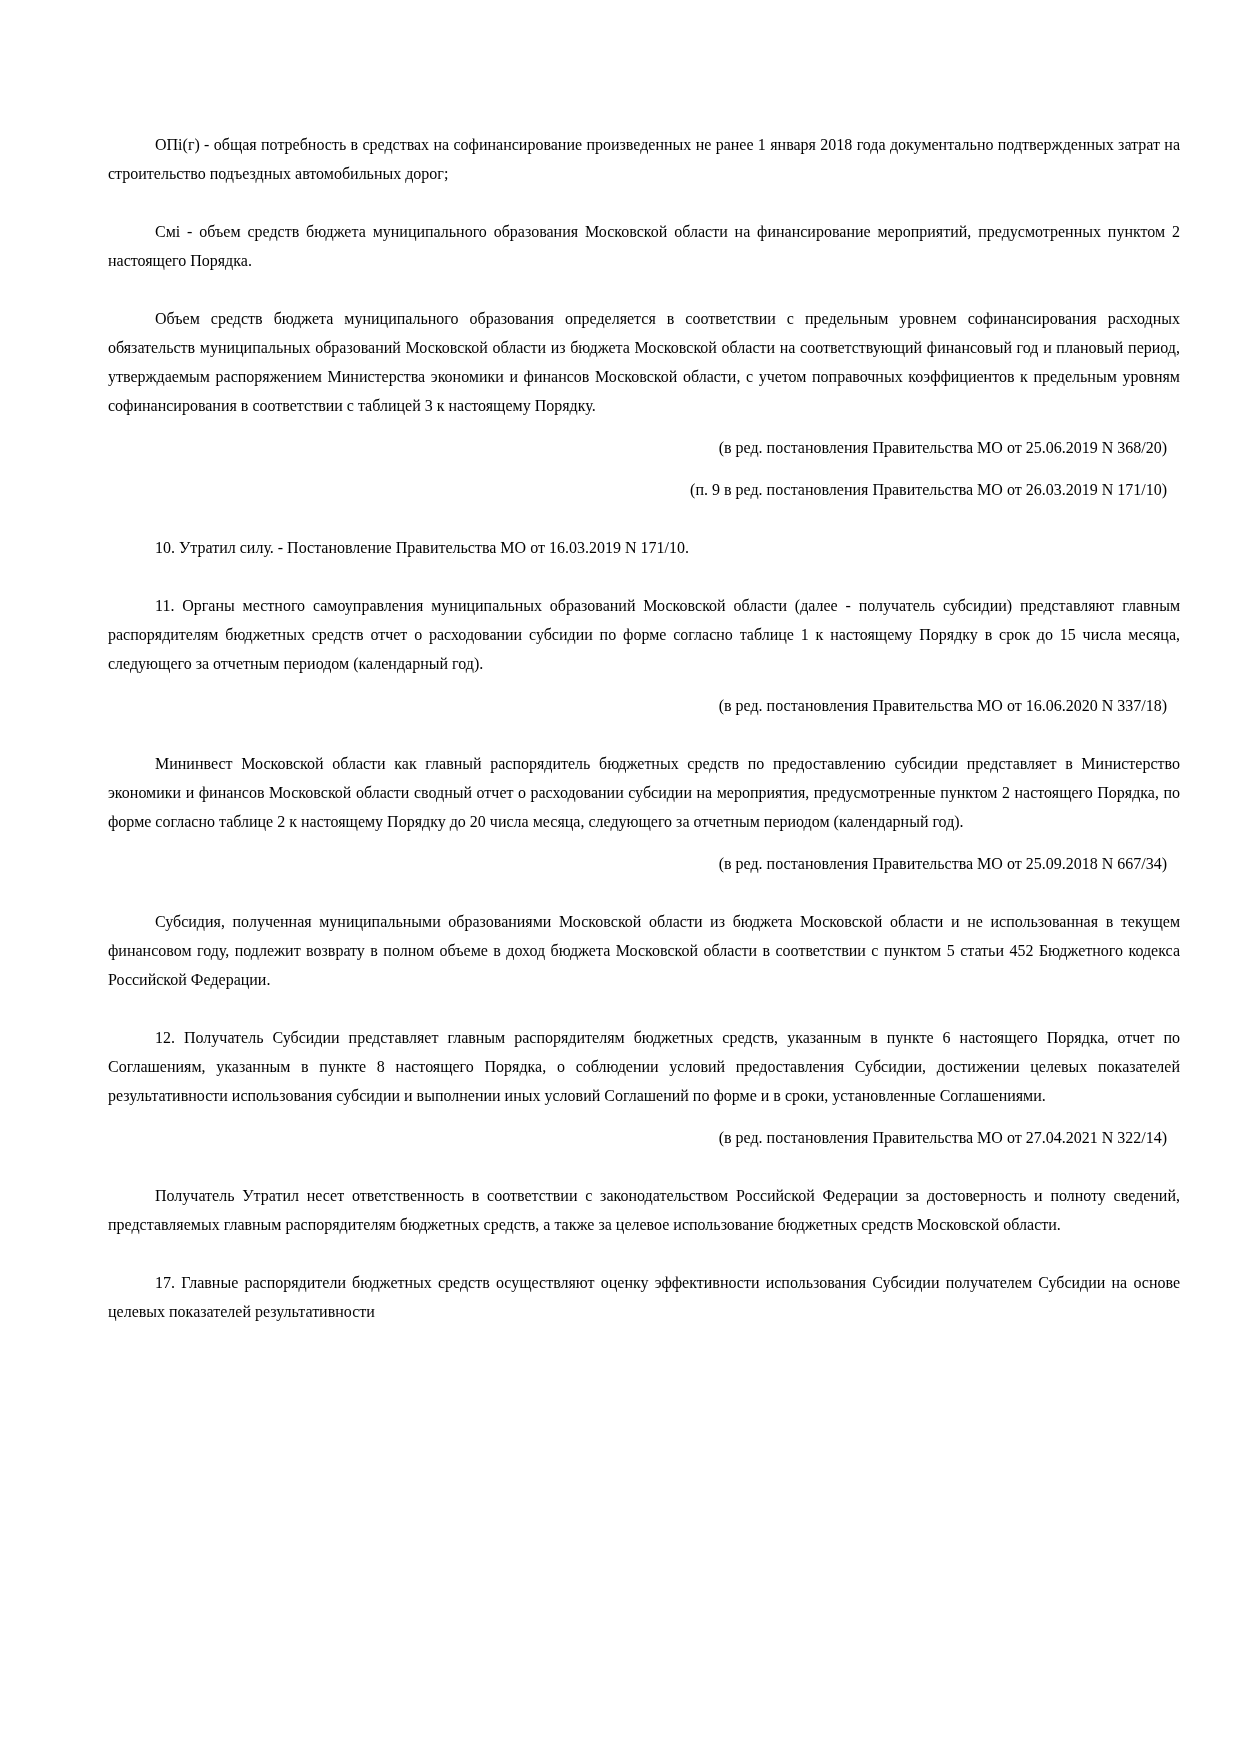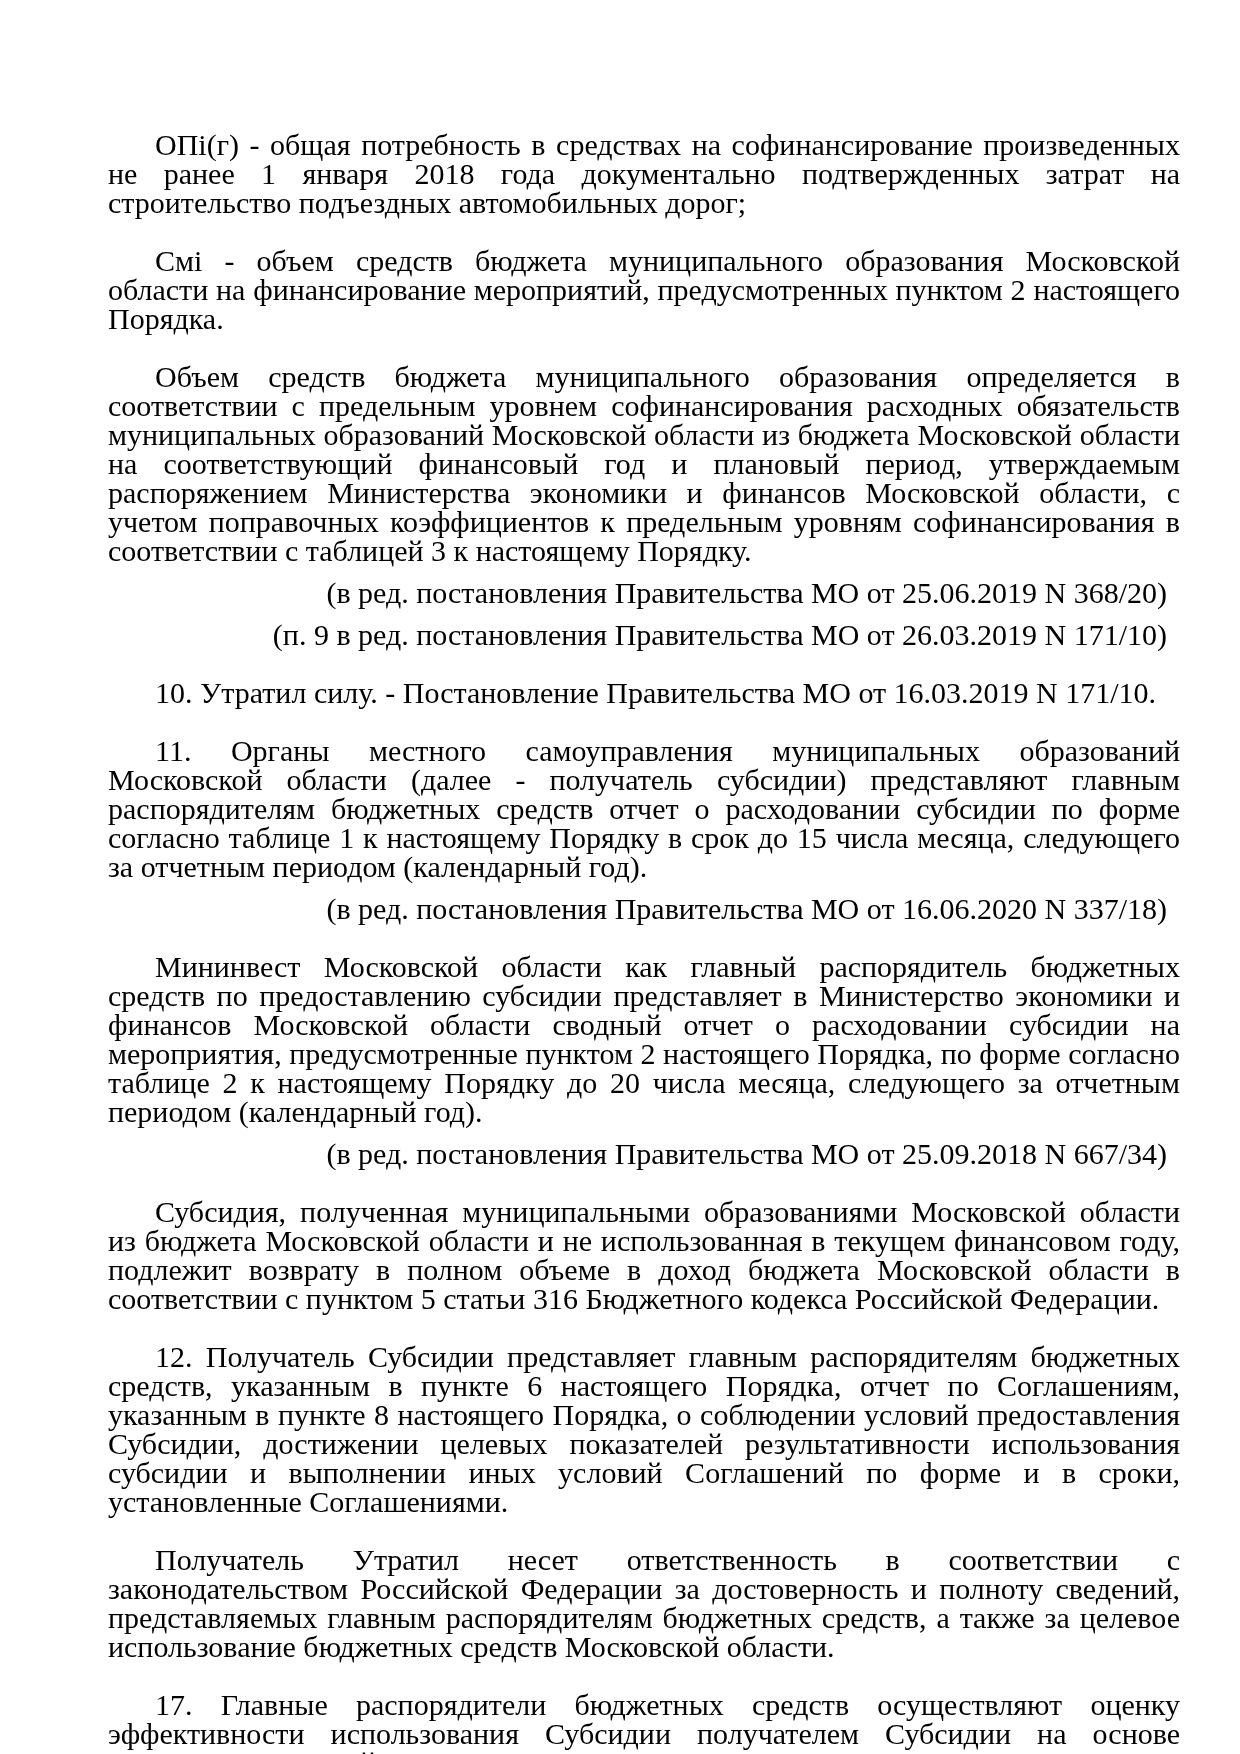--- a/index.html
+++ b/index.html
@@ -8,21 +8,21 @@
     background: #ffffff;
   }
   .page {
     position: relative;
     width: 1240px;
     height: 1754px;
     background: #ffffff;
     box-sizing: border-box;
     padding: 130px 60px 0 108px;
     font-family: "Liberation Serif", "DejaVu Serif", serif;
-    font-size: 30px;
+    font-size: 16px;
     line-height: 29px;
     color: #000000;
     overflow: hidden;
   }
   .block {
     margin: 0 0 29px 0;
   }
   p.body {
     margin: 0;
     text-align: justify;
@@ -62,25 +62,26 @@
     <p class="note">(в ред. постановления Правительства МО от 16.06.2020 N 337/18)</p>
   </div>
 
   <div class="block">
     <p class="body">Мининвест Московской области как главный распорядитель бюджетных средств по предоставлению субсидии представляет в Министерство экономики и финансов Московской области сводный отчет о расходовании субсидии на мероприятия, предусмотренные пунктом 2 настоящего Порядка, по форме согласно таблице 2 к настоящему Порядку до 20 числа месяца, следующего за отчетным периодом (календарный год).</p>
     <p class="note">(в ред. постановления Правительства МО от 25.09.2018 N 667/34)</p>
   </div>
 
 
   <div class="block">
-    <p class="body">Субсидия, полученная муниципальными образованиями Московской области из бюджета Московской области и не использованная в текущем финансовом году, подлежит возврату в полном объеме в доход бюджета Московской области в соответствии с пунктом 5 статьи 316 Бюджетного кодекса Российской Федерации.</p>
+    <p class="body">Субсидия, полученная муниципальными образованиями Московской области из бюджета Московской области и не использованная в текущем финансовом году, подлежит возврату в полном объеме в доход бюджета Московской области в соответствии с пунктом 5 статьи 452 Бюджетного кодекса Российской Федерации.</p>
   </div>
 
   <div class="block">
     <p class="body">12. Получатель Субсидии представляет главным распорядителям бюджетных средств, указанным в пункте 6 настоящего Порядка, отчет по Соглашениям, указанным в пункте 8 настоящего Порядка, о соблюдении условий предоставления Субсидии, достижении целевых показателей результативности использования субсидии и выполнении иных условий Соглашений по форме и в сроки, установленные Соглашениями.</p>
+    <p class="note">(в ред. постановления Правительства МО от 27.04.2021 N 322/14)</p>
   </div>
 
   <div class="block">
     <p class="body">Получатель Утратил несет ответственность в соответствии с законодательством Российской Федерации за достоверность и полноту сведений, представляемых главным распорядителям бюджетных средств, а также за целевое использование бюджетных средств Московской области.</p>
   </div>
 
   <div class="block">
     <p class="body">17. Главные распорядители бюджетных средств осуществляют оценку эффективности использования Субсидии получателем Субсидии на основе целевых показателей результативности</p>
   </div>
 

